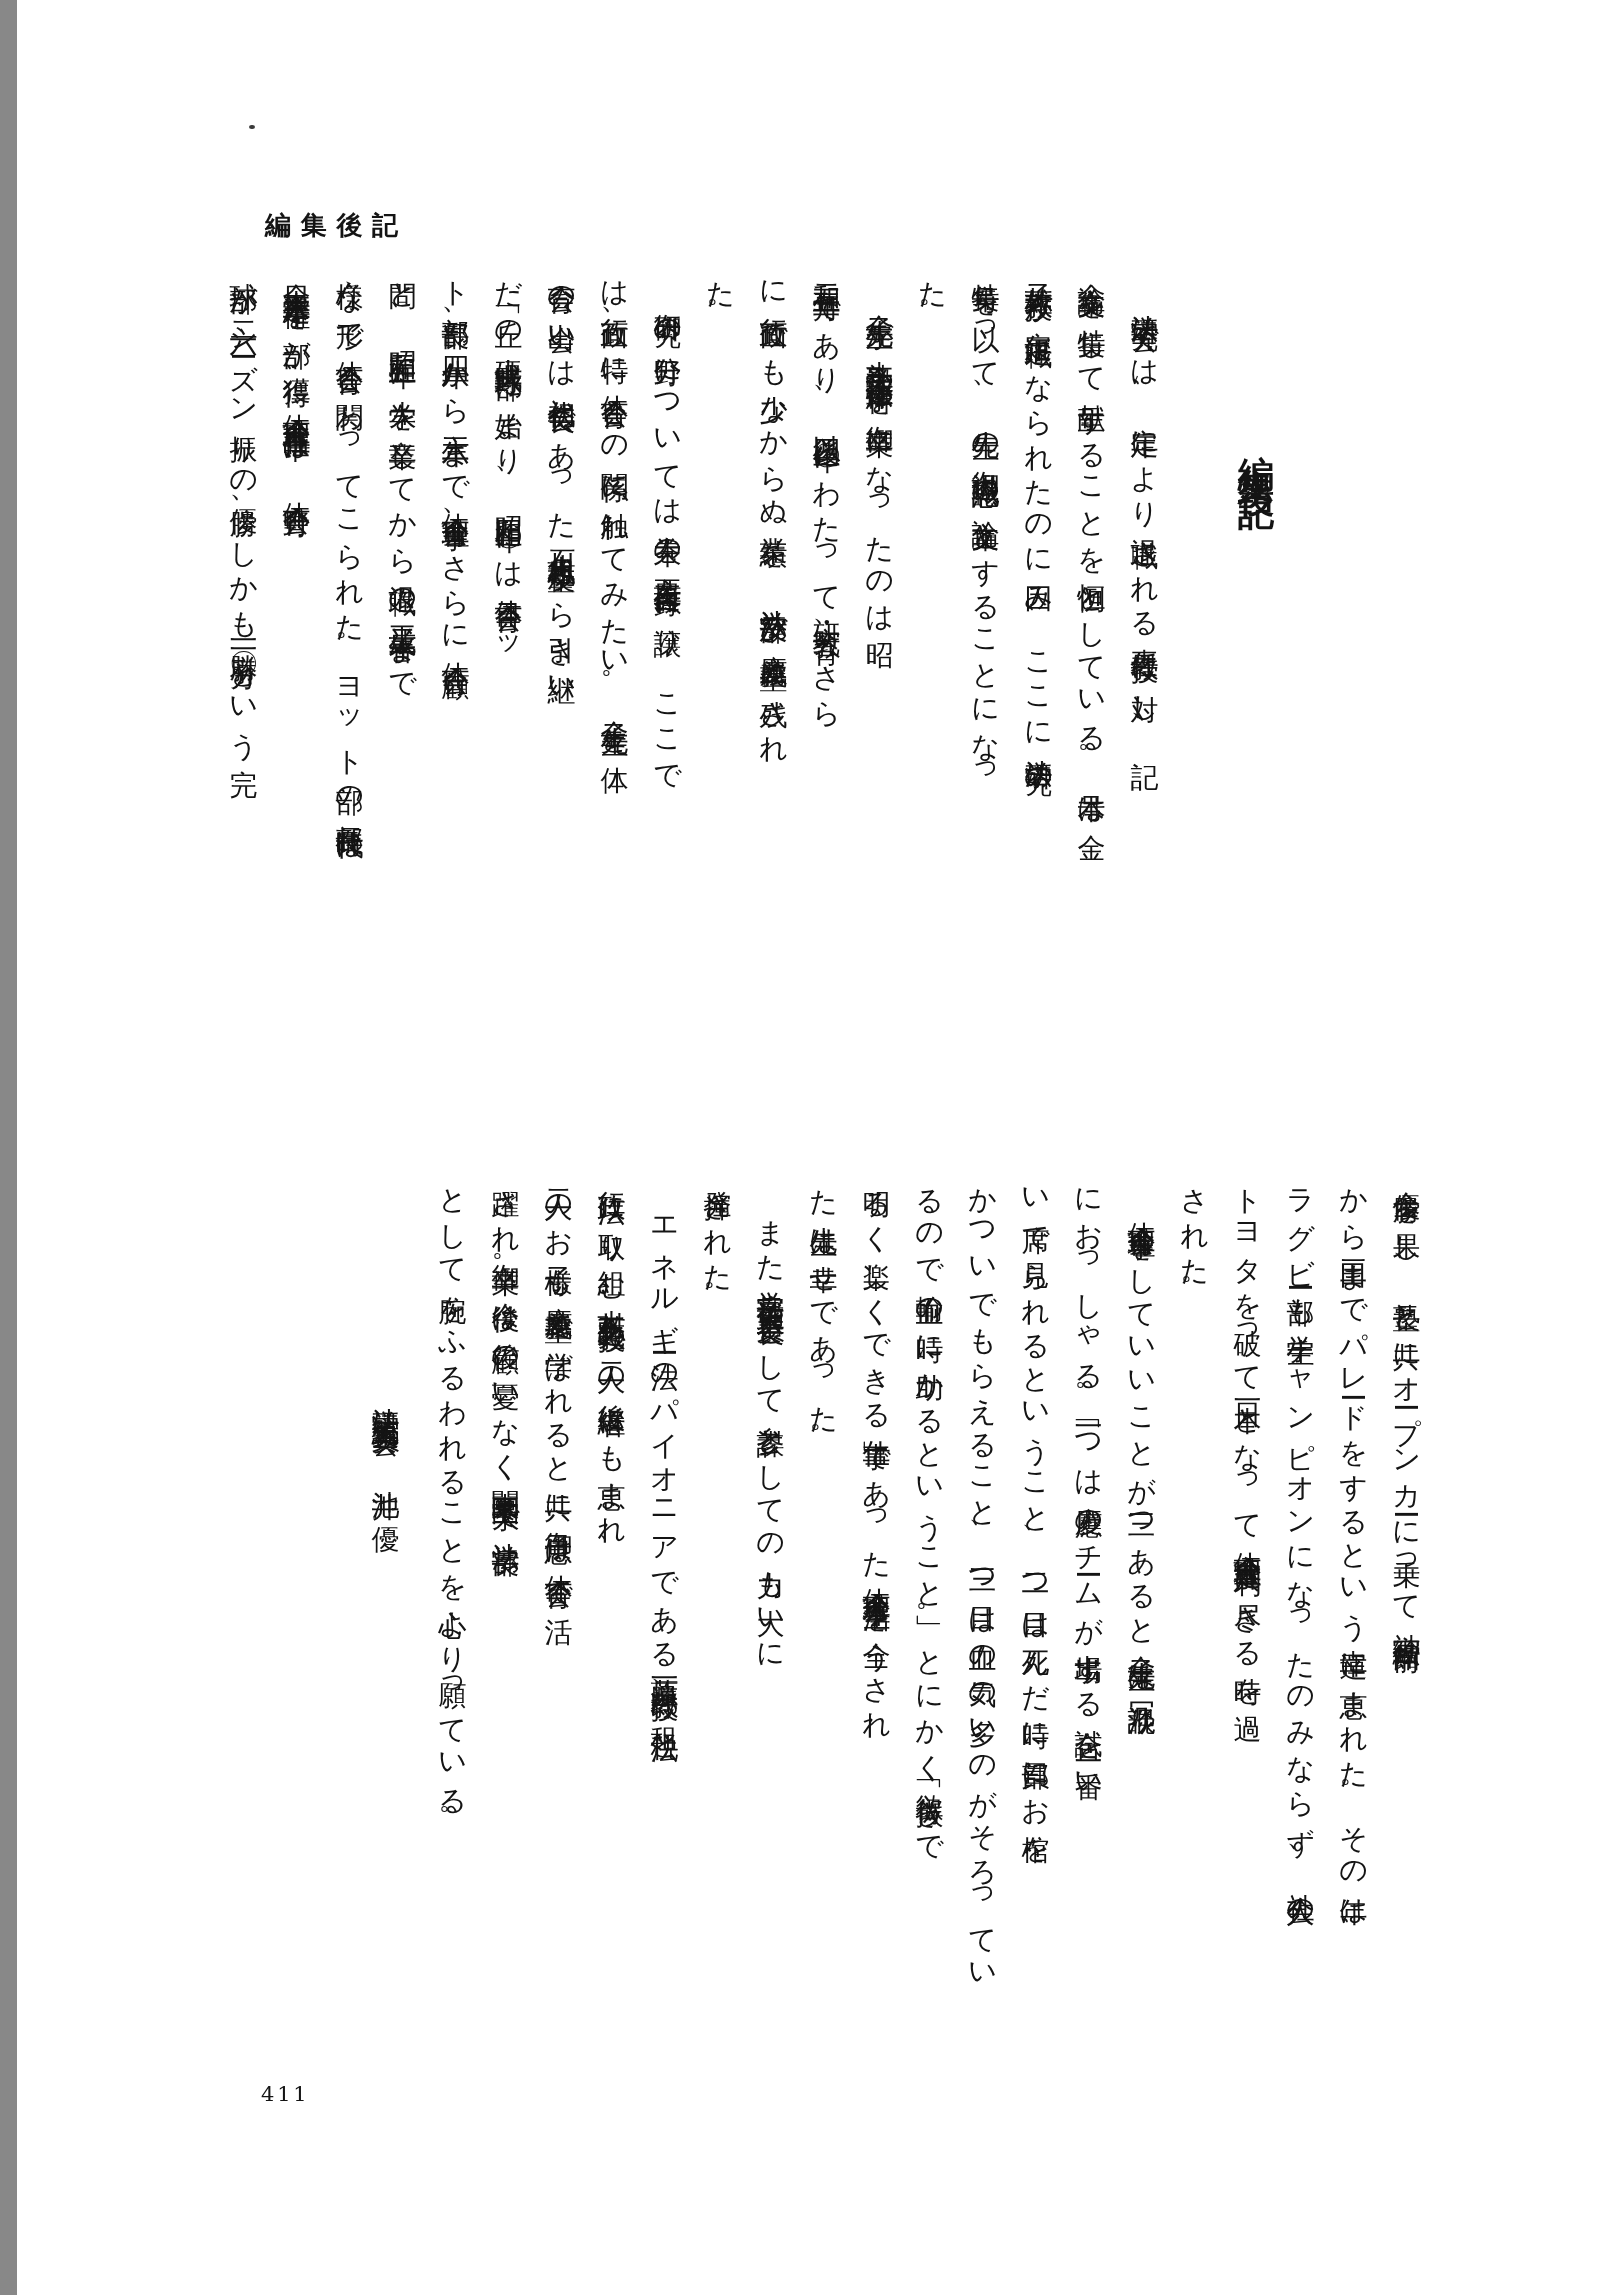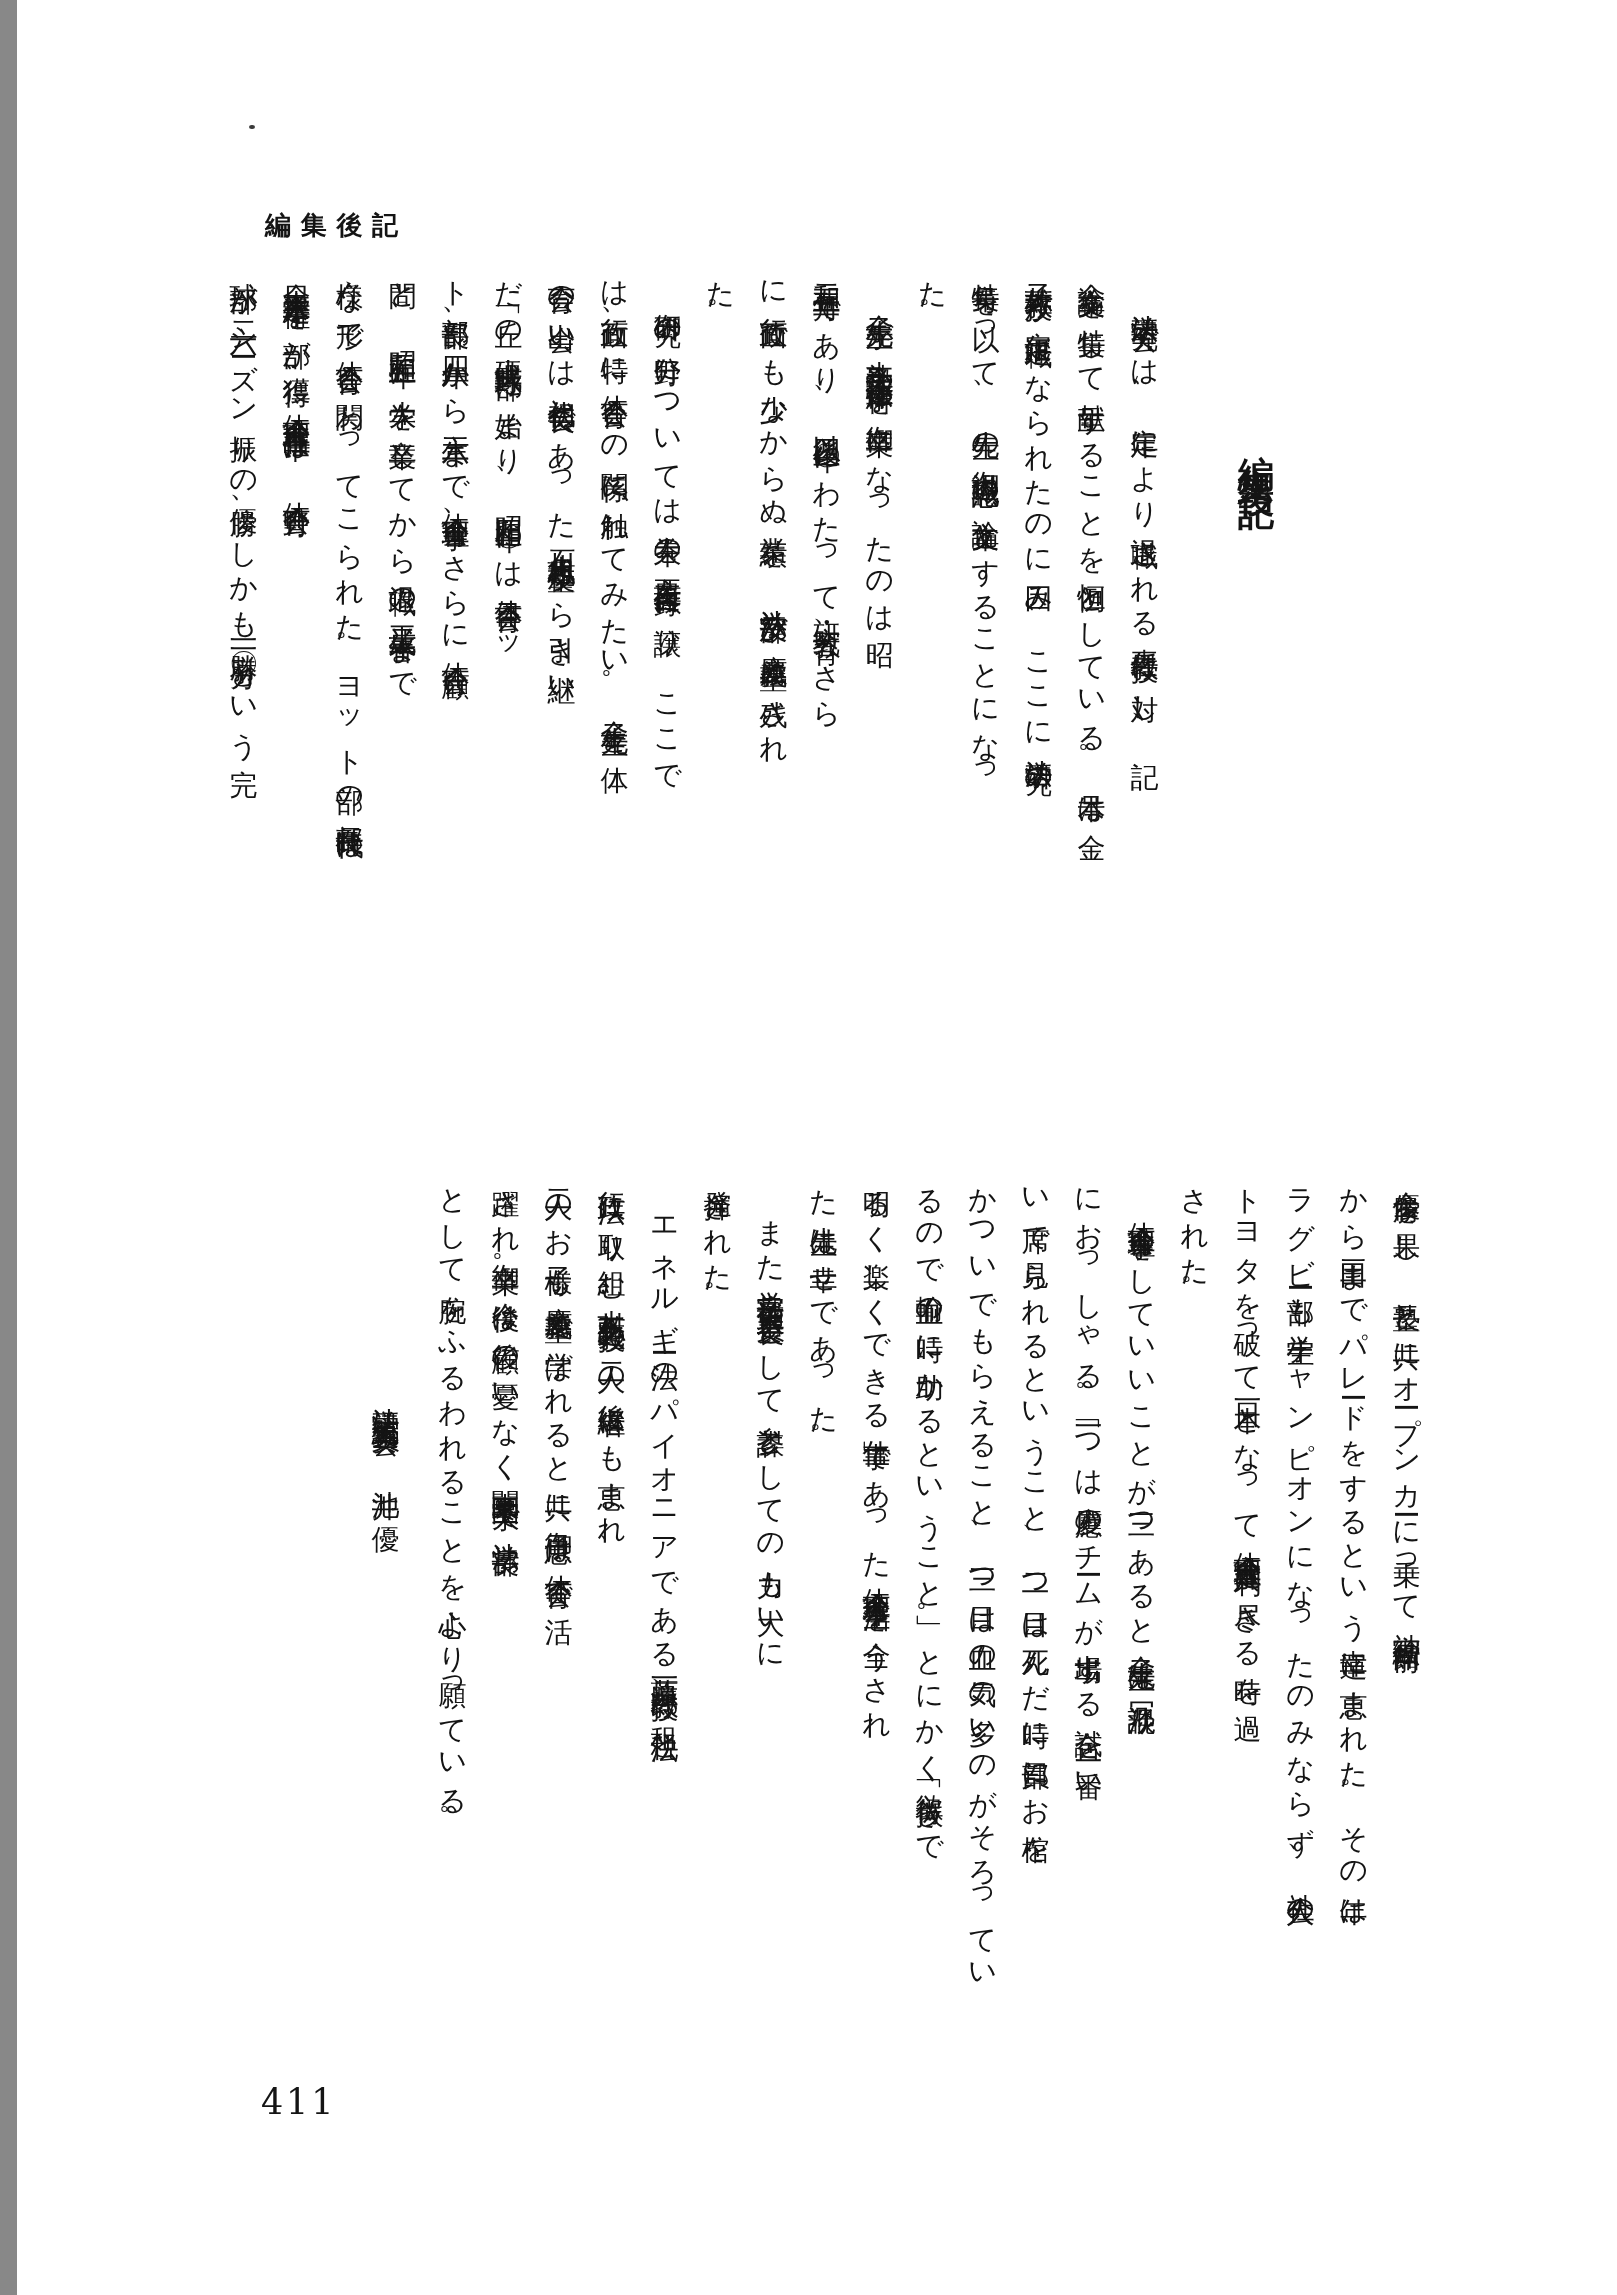--- a/index.html
+++ b/index.html
@@ -28,21 +28,21 @@
     font-size:28px;letter-spacing:2.8px;
   }
   .vblock > div{white-space:nowrap;line-height:53px;}
   .top{top:261px;right:463px;height:864px;}
   .bottom{top:1169px;right:201px;height:864px;}
   .sig{top:1385px;left:342px;height:864px;}
   .sig .sigline{white-space:nowrap;line-height:53px;}
   .sig-name{margin-inline-start:58px;}
   .pageno{
     position:absolute;left:244px;top:2082px;
-    font-size:35px;letter-spacing:2.8px;
+    font-size:21px;letter-spacing:2.8px;
   }
 </style>
 </head>
 <body>
 
 <div class="page">
 
   <div class="speck"></div>
 
   <div class="header">編集後記</div>

